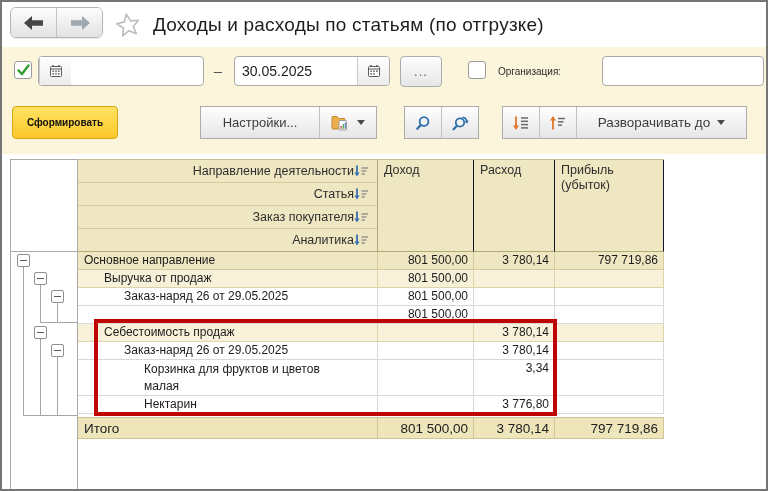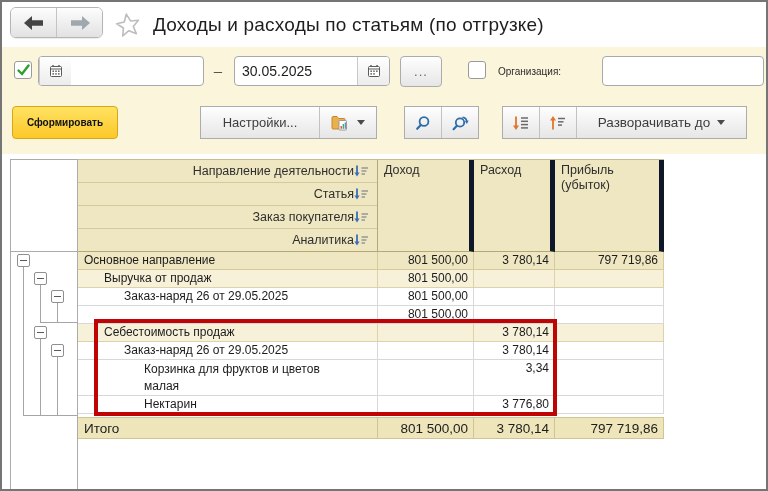--- a/index.html
+++ b/index.html
@@ -48,21 +48,21 @@
   .minus{position:absolute;width:13px;height:13px;background:#fff;border:1px solid #8f8f8f;border-radius:2px;
     box-sizing:border-box;cursor:pointer;}
   .minus::before{content:"";position:absolute;left:2px;right:2px;top:5px;height:1px;background:#5a5a5a;}
   .table{position:absolute;left:76px;top:5px;width:586px;}
   .thead{display:flex;background:#EFE7C2;border-top:1px solid #c9bd90;}
   .hleft{width:300px;box-sizing:border-box;border-right:1px solid #b3a878;}
   .hsub{height:23px;box-sizing:border-box;border-bottom:1px solid #d5ca9c;display:flex;align-items:center;
     padding:0 8px 0 5px;color:#2e2e2e;font-size:12.5px;cursor:pointer;text-align:right;}
   .hsub:last-child{border-bottom:1px solid #b3a878;}
   .hsub span{flex:1;}
-  .hcol{box-sizing:border-box;border-right:5px solid #0f172a;border-bottom:1px solid #b3a878;padding:3px 0 0 6px;
+  .hcol{box-sizing:border-box;border-right:1px solid #0f172a;border-bottom:1px solid #b3a878;padding:3px 0 0 6px;
     color:#2e2e2e;font-size:12.5px;line-height:15px;}
   .trow{display:flex;}
   .cell{box-sizing:border-box;height:18px;line-height:17px;border-right:1px solid #d8d8d8;
     border-bottom:1px solid #d8d8d8;overflow:hidden;white-space:nowrap;}
   .dark .cell{background:#EFE7C2;border-color:#d5ca9c;}
   .mid .cell{background:#F7F1D9;border-color:#ddd3aa;}
   .light .cell{background:#fff;}
   .lbl{width:300px;color:#1c1c1c;}
   .num{text-align:right;padding-right:5px;color:#1c1c1c;}
   .w-inc{width:96px;} .w-exp{width:81px;} .w-prof{width:109px;}

